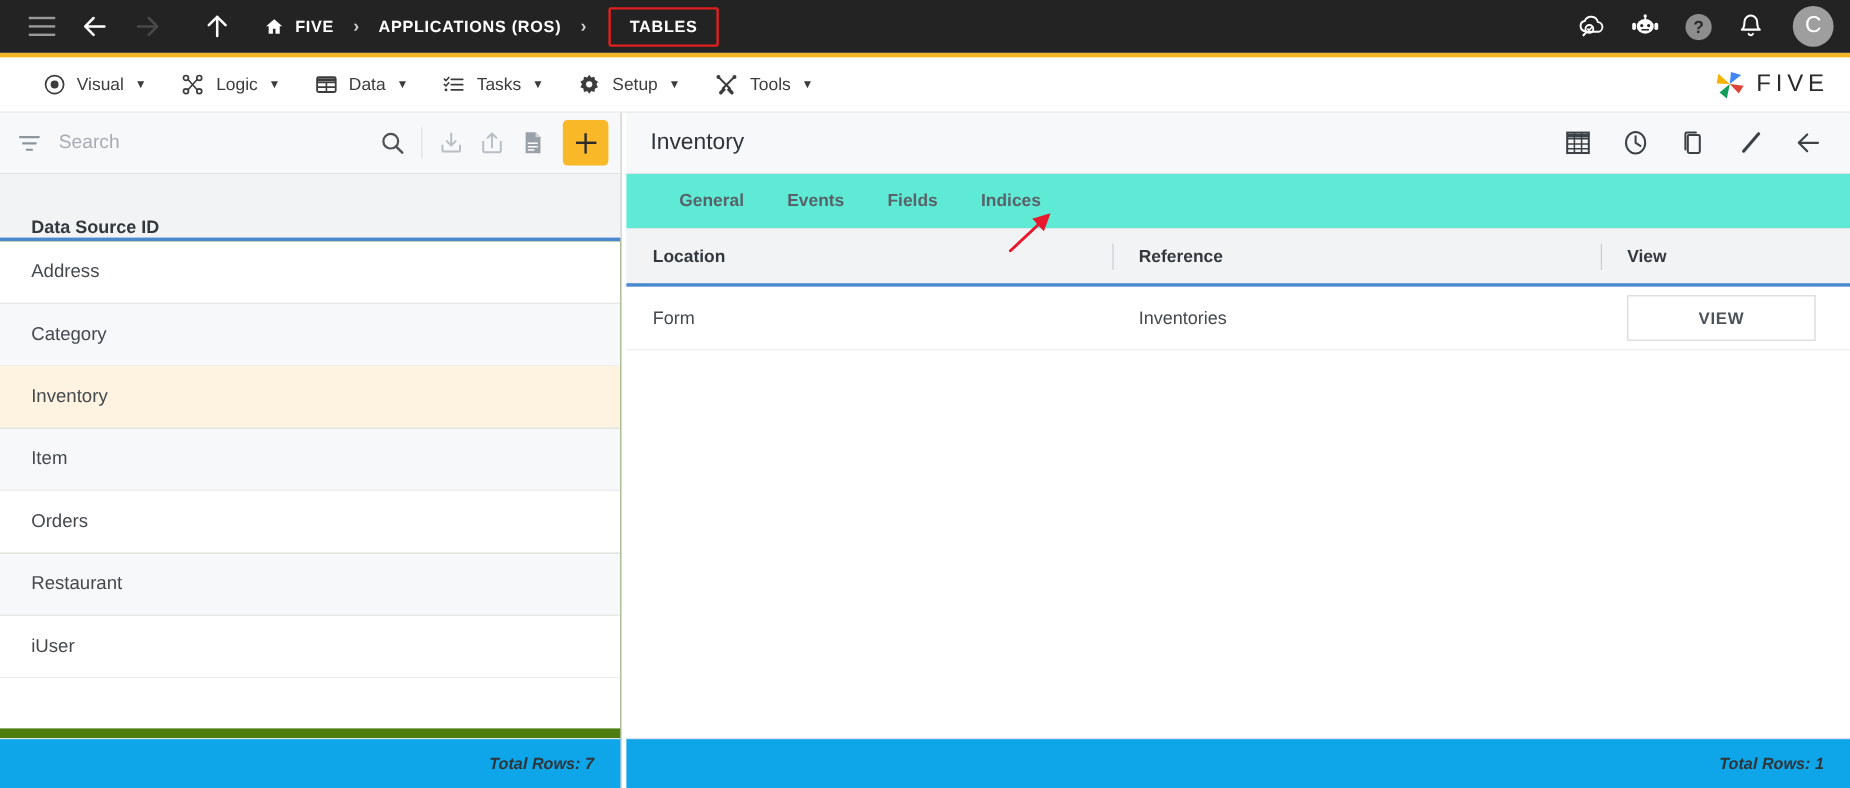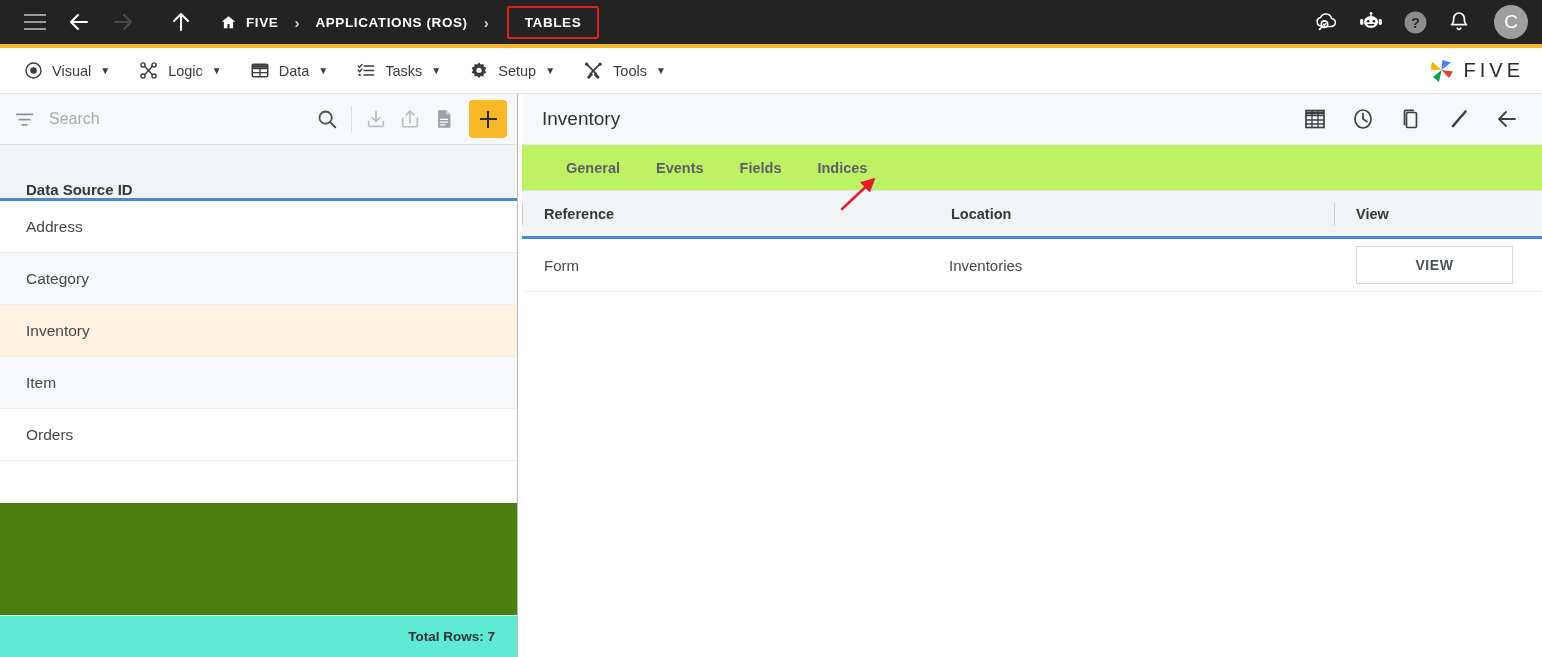--- a/index.html
+++ b/index.html
@@ -39,21 +39,21 @@
   .t-ico { width: 26px; height: 26px; display: flex; align-items: center; justify-content: center; }
   .avatar {
     width: 34px; height: 34px; border-radius: 50%; background: #9e9e9e;
     color: #fff; font-size: 19px; display: flex; align-items: center;
     justify-content: center; margin-left: 4px; font-weight: 400;
   }
 
   
   .menubar {
     height: 46px; background: #fff; display: flex; align-items: center;
-    padding-left: 10px; flex: 0 0 46px; border-bottom: 1px solid #e3e3e3;
+    padding-left: 22px; flex: 0 0 46px; border-bottom: 1px solid #e3e3e3;
   }
   .menu-item {
     display: flex; align-items: center; gap: 9px; padding: 6px 14px;
     font-size: 14.5px; color: #3c3c3c; font-weight: 500; cursor: default;
   }
   .menu-item .caret { font-size: 10px; color: #3c3c3c; }
   .brand { margin-left: auto; margin-right: 18px; display: flex; align-items: center; gap: 7px; }
   .brand-word { font-size: 20px; letter-spacing: 4px; color: #2b2b2b; font-weight: 400; }
 
   
@@ -96,38 +96,39 @@
   .list-body { flex: 1; overflow: hidden; background: #4d7c0f; min-height: 0; }
   .row {
     height: 52px; display: flex; align-items: center; padding-left: 26px;
     font-size: 15.5px; color: #44494e; border-bottom: 1px solid #eceef0;
     background: #fff;
   }
   .row.alt { background: #f7f8fa; }
   .row.sel { background: #fdf3e0; }
   .row.blank { height: 42px; border-bottom: none; }
   .panel-footer {
-    height: 42px; background: #5eead4; border-top: 1px solid #dfe3e3;
+    height: 42px; background: #0ea5e9; border-top: 1px solid #dfe3e3;
     display: flex; align-items: center; justify-content: flex-end;
     padding-right: 22px; font-size: 13.5px; font-weight: bold; color: #2f3438;
     flex: 0 0 42px;
+    font-style: italic;
   }
 
   
   .right-panel { flex: 1; display: flex; flex-direction: column; margin-left: 4px; min-width: 0; }
   .right-head {
     height: 51px; background: #f7f8f9; border-bottom: 1px solid #e1e3e5;
     display: flex; align-items: center; padding: 0 22px 0 20px; flex: 0 0 51px;
   }
   .right-title { font-size: 19px; color: #2f3438; font-weight: 400; }
   .right-actions { margin-left: auto; display: flex; align-items: center; gap: 22px; }
   .ra-ico { width: 26px; height: 26px; display: flex; align-items: center; justify-content: center; }
 
   .tabs {
-    height: 46px; display: flex; align-items: stretch; background: #bef264;
+    height: 46px; display: flex; align-items: stretch; background: #5eead4;
     border-bottom: 1px solid #e3e5e7; padding-left: 26px; flex: 0 0 46px;
   }
   .tab {
     display: flex; align-items: center; padding: 0 18px; font-size: 14.5px;
     font-weight: bold; color: #5a6169; position: relative;
   }
   .tab.active { color: #1e70d0; }
   .tab.active::after {
     content: ""; position: absolute; left: 6px; right: 6px; bottom: -1px;
     height: 3px; background: #4a88d0;
@@ -385,20 +386,26 @@
         </div>
         <div class="row sel">
           <span>Inventory</span>
         </div>
         <div class="row alt">
           <span>Item</span>
         </div>
         <div class="row">
           <span>Orders</span>
         </div>
+        <div class="row alt">
+          <span>Restaurant</span>
+        </div>
+        <div class="row">
+          <span>iUser</span>
+        </div>
         <div class="row blank"></div>
       </div>
 
       <div class="panel-footer">
         <span>Total Rows: 7</span>
       </div>
     </div>
 
     <div class="right-panel">
 
@@ -446,26 +453,26 @@
         </div>
         <div class="tab">
           <span>Fields</span>
         </div>
         <div class="tab">
           <span>Indices</span>
         </div>
       </div>
 
       <div class="thead">
+        <div class="th col-loc">
+          <span>Location</span>
+        </div>
         <div class="th col-ref">
           <span class="divider"></span>
           <span>Reference</span>
-        </div>
-        <div class="th col-loc">
-          <span>Location</span>
         </div>
         <div class="th col-view">
           <span class="divider"></span>
           <span>View</span>
         </div>
       </div>
 
       <div class="tbody">
         <div class="trow">
           <div class="td col-loc">
@@ -475,20 +482,23 @@
             <span>Inventories</span>
           </div>
           <div class="td col-view">
             <div class="view-btn">
               <span>VIEW</span>
             </div>
           </div>
         </div>
       </div>
 
+      <div class="panel-footer">
+        <span>Total Rows: 1</span>
+      </div>
     </div>
   </div>
 
   <svg class="arrow-ann" width="60" height="42" viewBox="0 0 60 42">
     <defs>
       <marker id="ahead" markerWidth="6" markerHeight="6" refX="4.6" refY="3" orient="auto" markerUnits="strokeWidth">
         <path d="M0 0 L6 3 L0 6 z" fill="#e8192c"></path>
       </marker>
     </defs>
     <path d="M14 37 L45 8" stroke="#e8192c" stroke-width="2.4" fill="none" marker-end="url(#ahead)" stroke-linecap="round"></path>

